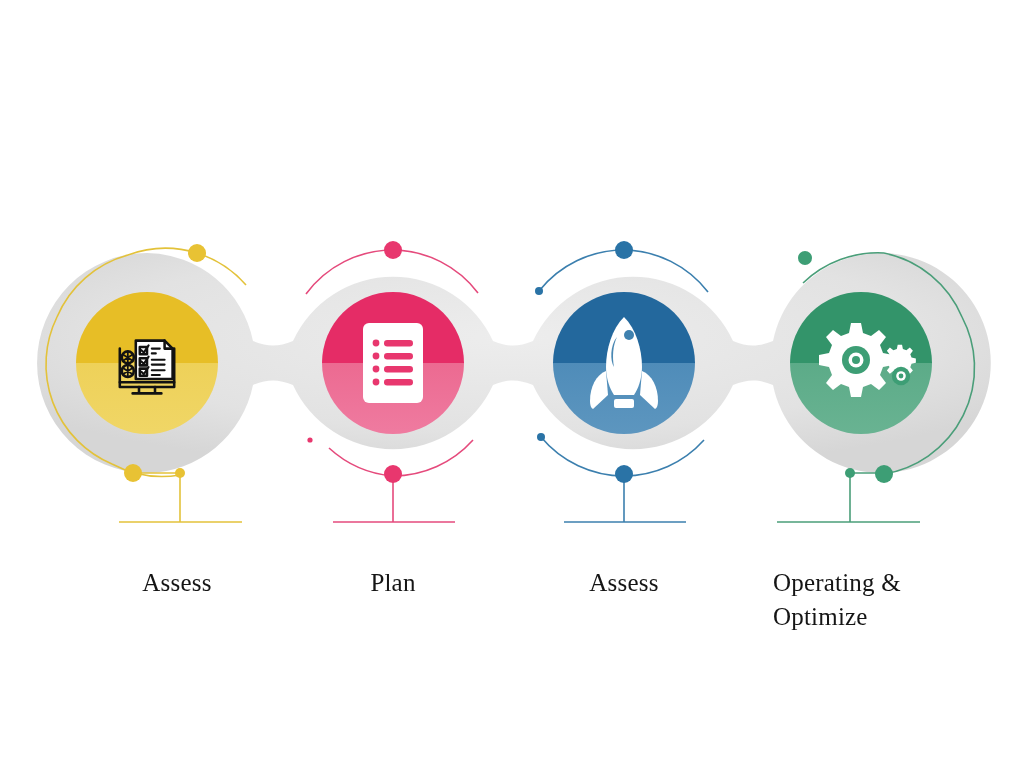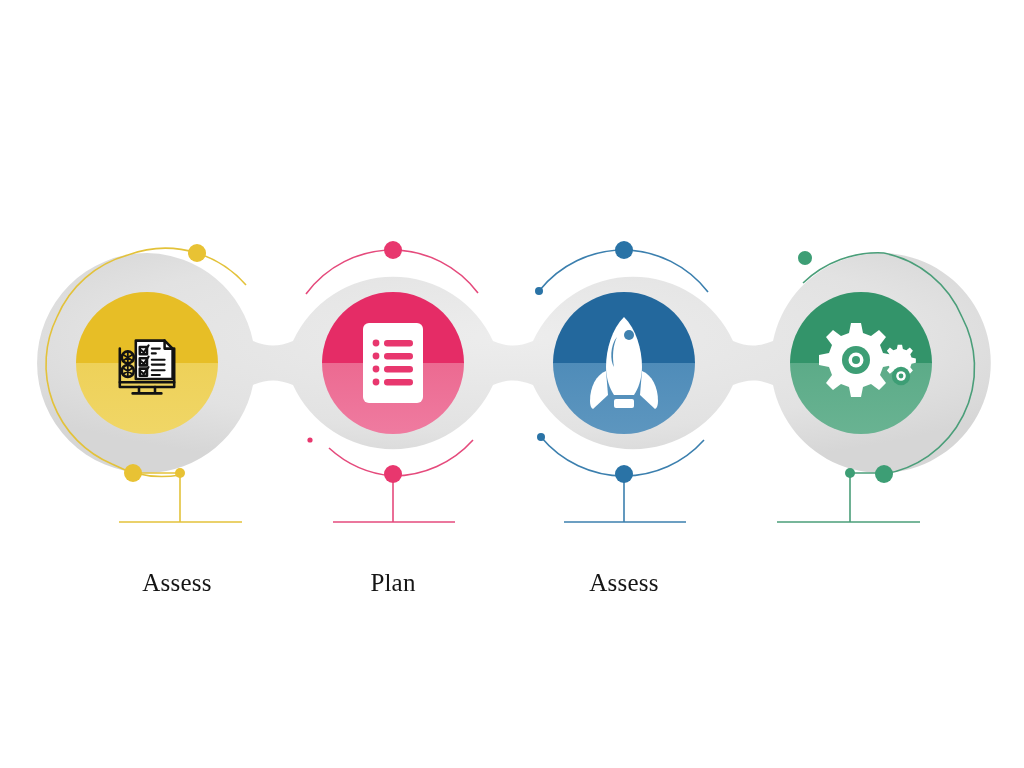--- a/index.html
+++ b/index.html
@@ -216,14 +216,16 @@
                L 66.7 59.3 L 62.5 53.7 L 67.4 48.8 L 73 53 L 78.6 51 Z" transform="translate(1,-23) scale(0.62) translate(55,28)"></path>
       <circle cx="88" cy="53" r="9.2" fill="#3d9e75"></circle>
       <circle cx="88" cy="53" r="4.8" fill="#ffffff"></circle>
       <circle cx="88" cy="53" r="2.4" fill="#3d9e75"></circle>
     </g>
   </svg>
 
   <div class="step-label" style="left:77px; top:534px; width:200px;">Assess</div>
   <div class="step-label" style="left:293px; top:534px; width:200px;text-align:center;">Plan</div>
   <div class="step-label" style="left:524px; top:534px; width:200px;">Assess</div>
+  <div class="step-label" style="left:773px; top:534px; width:160px; text-align:left;">Operating &amp;
+Optimize</div>
 
 </div>
 
 </body></html>

